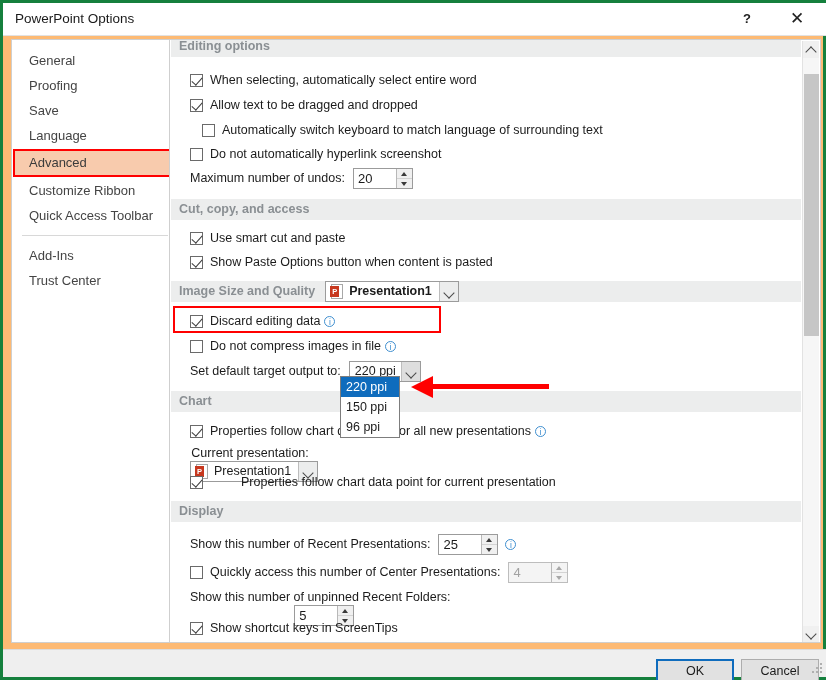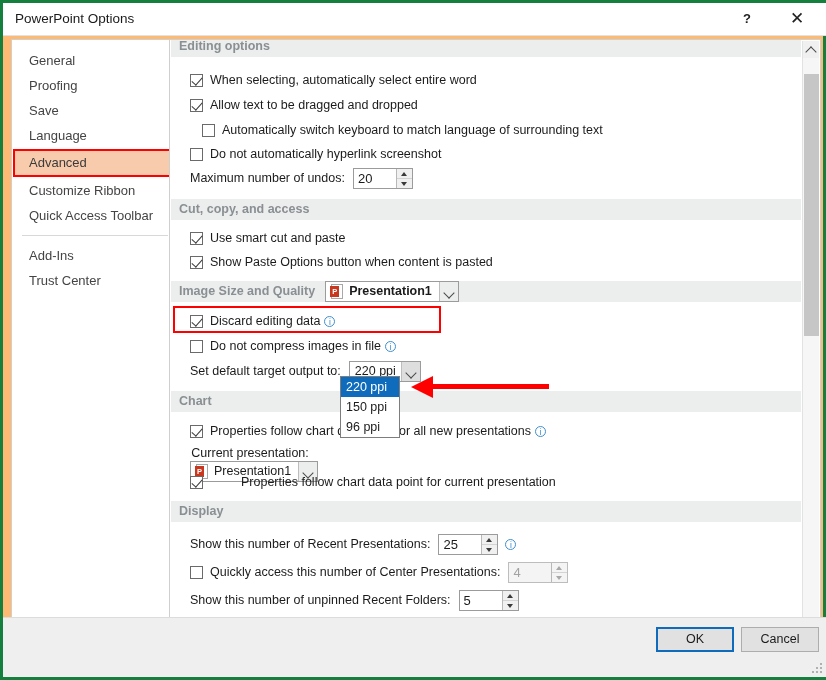--- a/index.html
+++ b/index.html
@@ -298,21 +298,21 @@
   #sb-down::after { top: 4px; transform: rotate(-45deg); }
   #sb-thumb {
     position: absolute; left: 1px; top: 33px;
     width: 15px; height: 262px;
     background: #c6c6c6;
   }
 
   
   #footer {
     position: absolute; left: 0; bottom: 0;
-    width: 824px; height: 60px;
+    width: 824px; height: 28px;
     background: #efefef;
     border-top: 1px solid #dcdcdc;
   }
   .dbtn {
     position: absolute; top: 9px;
     width: 78px; height: 25px;
     background: #e1e1e1;
     border: 1px solid #adadad;
     font-size: 12.5px;
     color: #1b1b1b;
@@ -461,21 +461,21 @@
         <span class="cb"></span>
         <span class="lbl">Quickly access this number of Center Presentations:</span>
         <span class="spin disabled">
           <span class="val">4</span>
           <span class="btns">
               <div></div>
               <div></div>
             </span>
         </span>
       </div>
-      <div class="row" style="top:550px;">
+      <div class="row" style="top:550px;flex-direction:column;">
         <span class="lbl">Show this number of unpinned Recent Folders:</span>
         <span class="spin">
           <span class="val">5</span>
           <span class="btns">
               <div></div>
               <div></div>
             </span>
         </span>
       </div>
       <div class="row" style="top:578px;">

